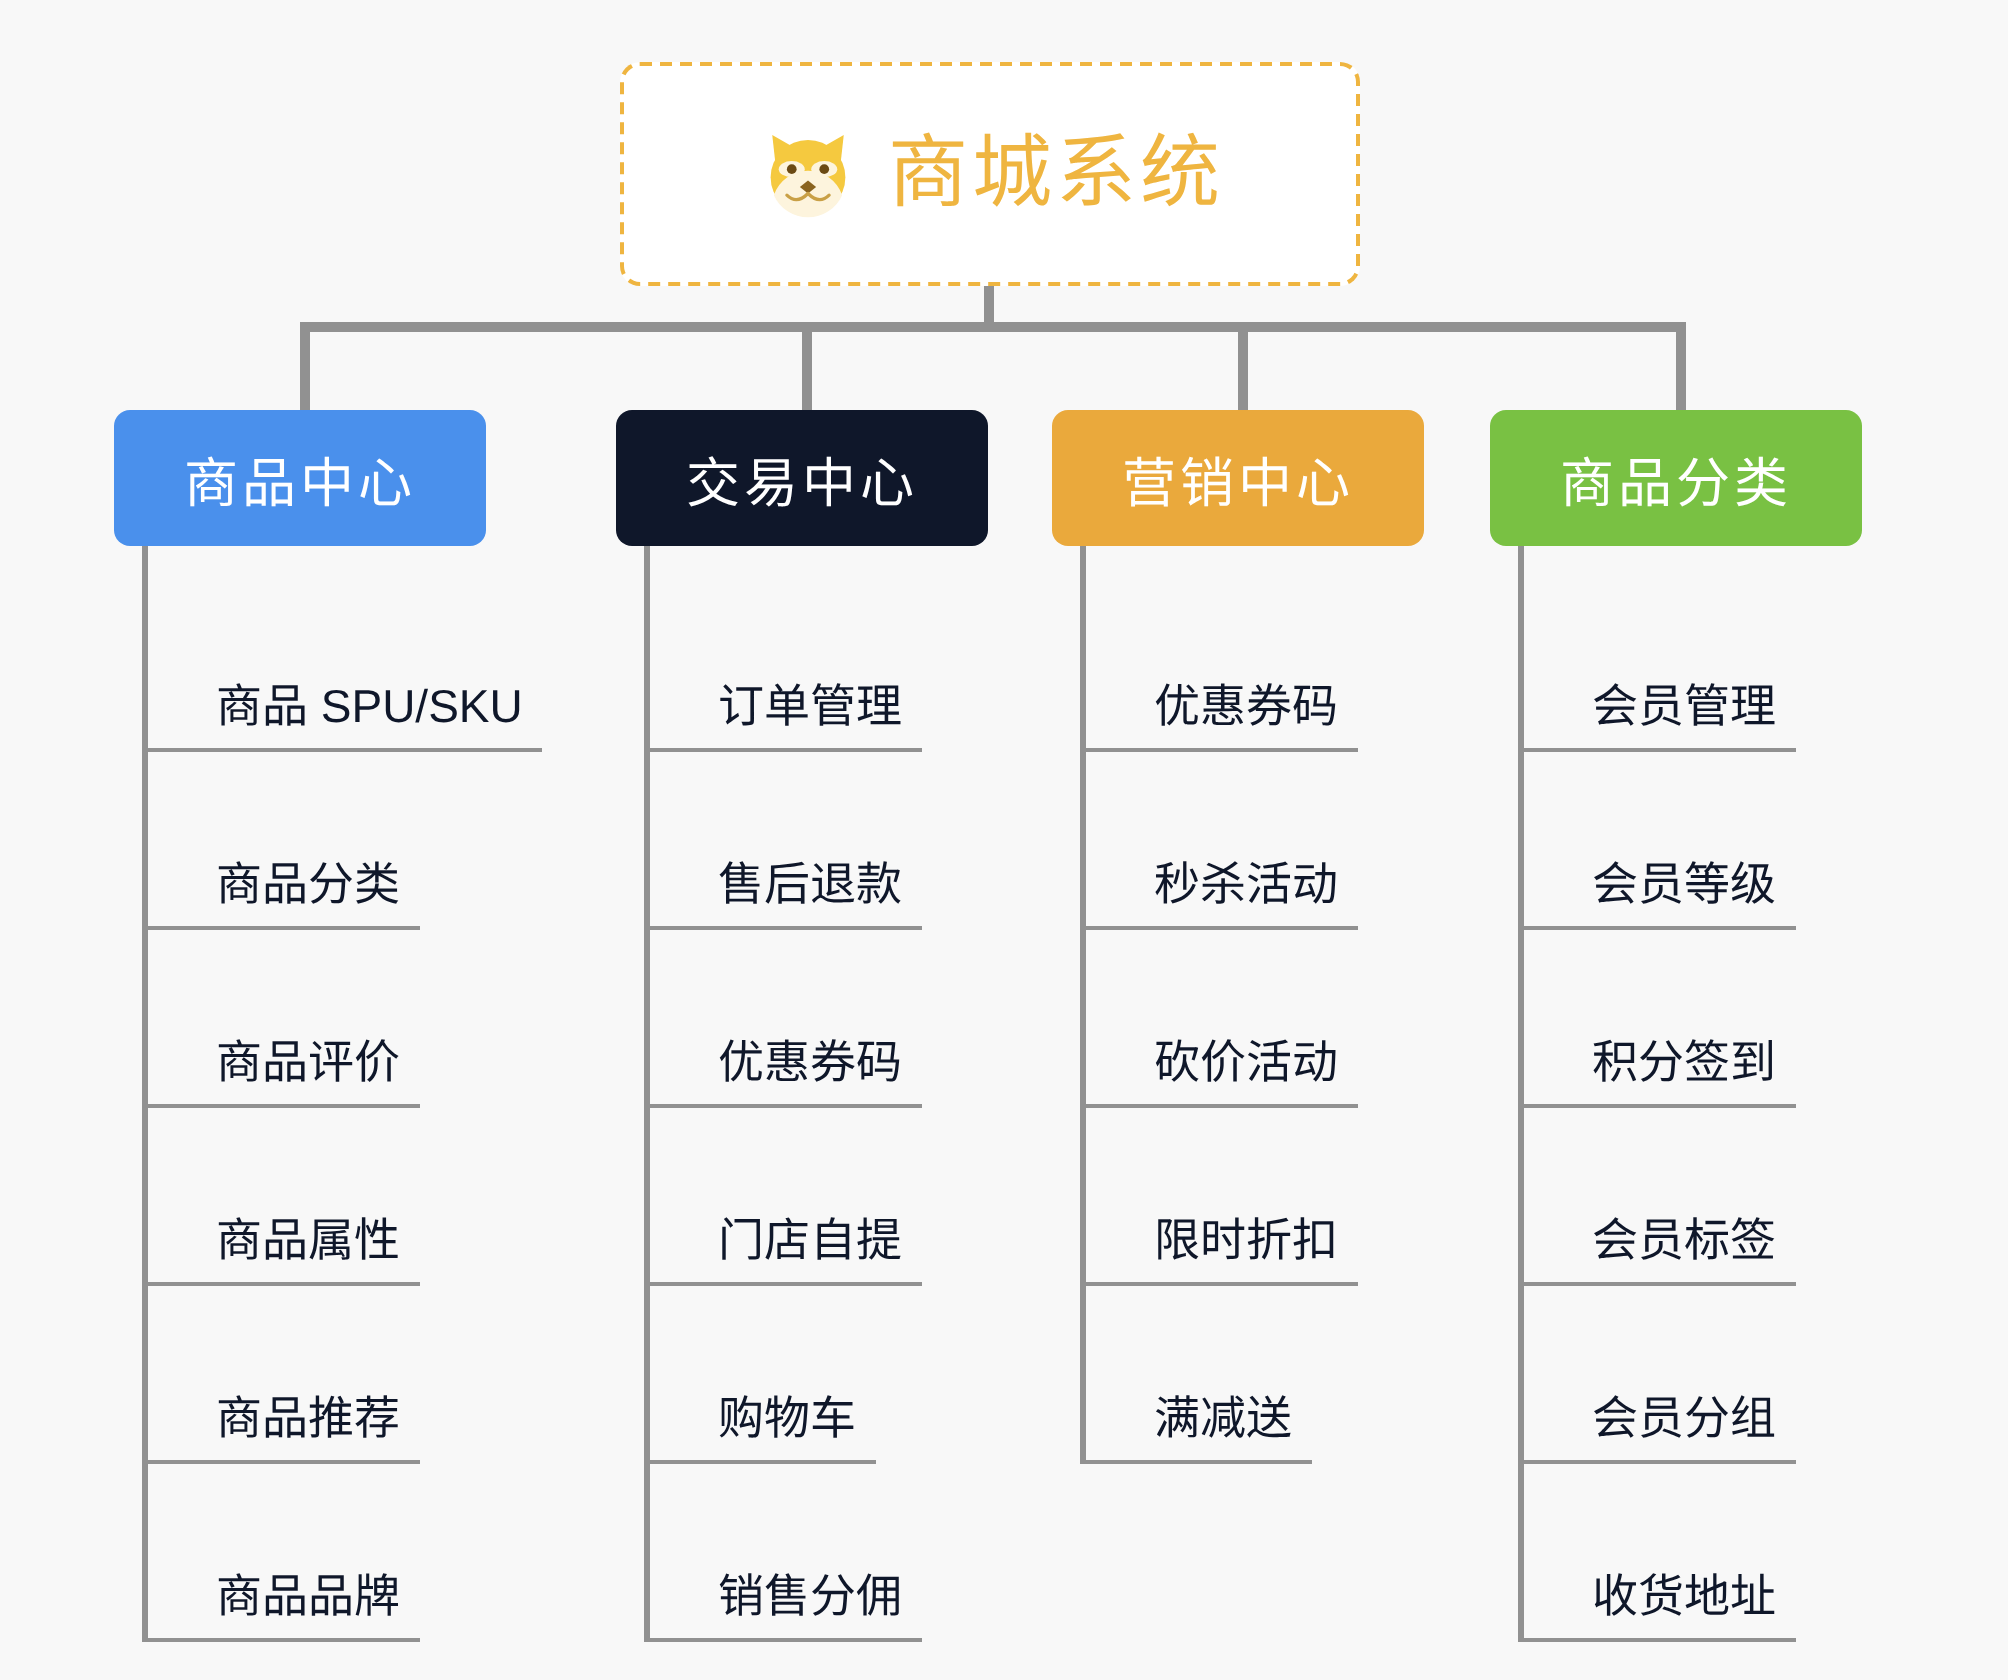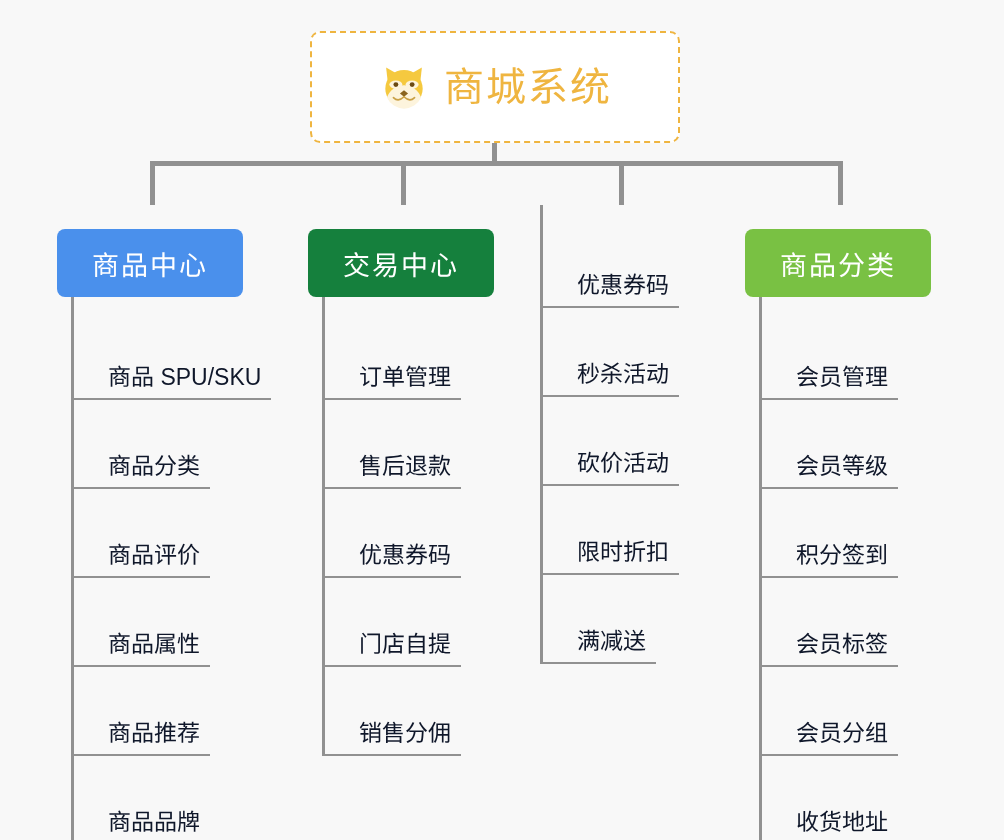--- a/index.html
+++ b/index.html
@@ -98,21 +98,20 @@
     box-sizing: border-box;
     height: 68px;
     border-radius: 8px;
     display: flex;
     align-items: center;
     justify-content: center;
     color: #ffffff;
     font-size: 27px;
     letter-spacing: 2px;
     white-space: nowrap;
-    margin-top: 24px;
   }
   .leaf-rail {
     position: relative;
     margin-left: 14px;
     border-left: 3px solid #919191;
     padding-top: 14px;
   }
   .leaf {
     position: relative;
     height: 89px;
@@ -191,43 +190,49 @@
         <div class="leaf">
             <span class="leaf-inner">商品推荐</span>
           </div>
         <div class="leaf">
             <span class="leaf-inner">商品品牌</span>
           </div>
       </div>
     </div>
 
     <div class="column" style="left:308px;width:186px">
-      <div class="cat-head" style="background:#15803d">
+      <div class="cat-head" style="background:#0f172a">
         <span>交易中心</span>
       </div>
       <div class="leaf-rail">
         <div class="leaf">
             <span class="leaf-inner">订单管理</span>
           </div>
         <div class="leaf">
             <span class="leaf-inner">售后退款</span>
           </div>
         <div class="leaf">
             <span class="leaf-inner">优惠券码</span>
           </div>
         <div class="leaf">
             <span class="leaf-inner">门店自提</span>
           </div>
         <div class="leaf">
+            <span class="leaf-inner">购物车</span>
+          </div>
+        <div class="leaf">
             <span class="leaf-inner">销售分佣</span>
           </div>
       </div>
     </div>
 
     <div class="column" style="left:526px;width:186px">
+      <div class="cat-head" style="background:#eaa93c">
+        <span>营销中心</span>
+      </div>
       <div class="leaf-rail">
         <div class="leaf">
             <span class="leaf-inner">优惠券码</span>
           </div>
         <div class="leaf">
             <span class="leaf-inner">秒杀活动</span>
           </div>
         <div class="leaf">
             <span class="leaf-inner">砍价活动</span>
           </div>

